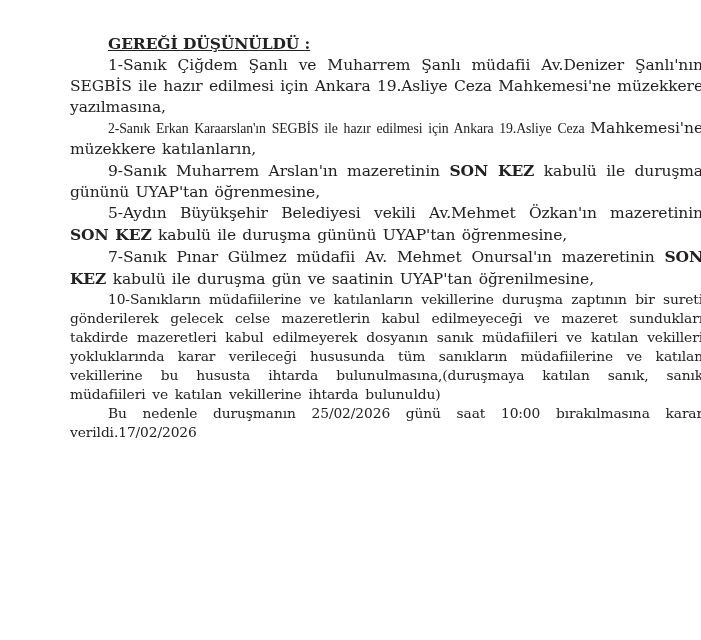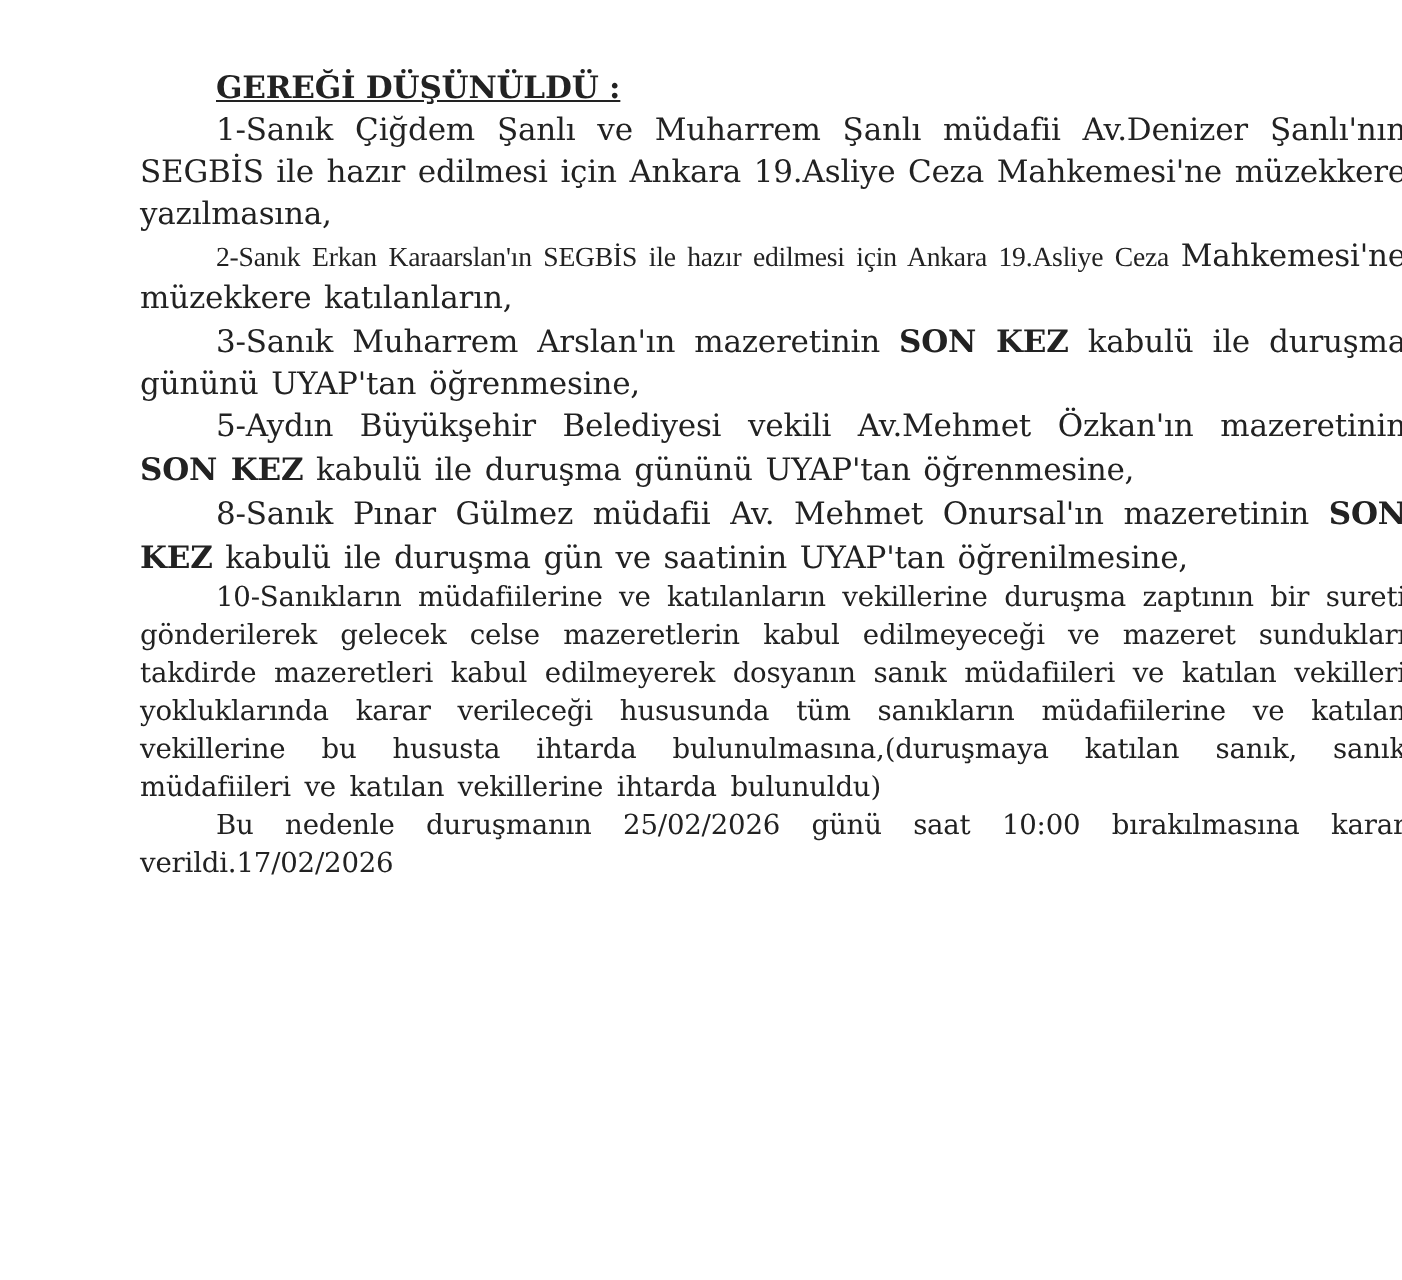--- a/index.html
+++ b/index.html
@@ -53,19 +53,19 @@
   }
 </style>
 </head>
 <body>
 
 <div class="page">
   <p class="title-line"><span class="title-text">GEREĞİ DÜŞÜNÜLDÜ :</span></p>
 
   <p><span>1-Sanık Çiğdem Şanlı ve Muharrem Şanlı müdafii Av.Denizer Şanlı'nın SEGBİS ile hazır edilmesi için Ankara 19.Asliye Ceza Mahkemesi'ne müzekkere yazılmasına,</span></p>
   <p><span class="sm">2-Sanık Erkan Karaarslan'ın SEGBİS ile hazır edilmesi için Ankara 19.Asliye Ceza </span><span>Mahkemesi'ne müzekkere katılanların,</span></p>
-  <p><span>3-Sanık Muharrem Arslan'ın mazeretinin </span><span class="bold">SON KEZ</span><span> kabulü ile duruşma gününü UYAP'tan öğrenmesine,</span></p>
+  <p><span>9-Sanık Muharrem Arslan'ın mazeretinin </span><span class="bold">SON KEZ</span><span> kabulü ile duruşma gününü UYAP'tan öğrenmesine,</span></p>
   <p><span>5-Aydın Büyükşehir Belediyesi vekili Av.Mehmet Özkan'ın mazeretinin </span><span class="bold">SON KEZ</span><span> kabulü ile duruşma gününü UYAP'tan öğrenmesine,</span></p>
-  <p><span>8-Sanık Pınar Gülmez müdafii Av. Mehmet Onursal'ın mazeretinin </span><span class="bold">SON KEZ</span><span> kabulü ile duruşma gün ve saatinin UYAP'tan öğrenilmesine,</span></p>
+  <p><span>7-Sanık Pınar Gülmez müdafii Av. Mehmet Onursal'ın mazeretinin </span><span class="bold">SON KEZ</span><span> kabulü ile duruşma gün ve saatinin UYAP'tan öğrenilmesine,</span></p>
   <p class="small"><span>10-Sanıkların müdafiilerine ve katılanların vekillerine duruşma zaptının bir sureti gönderilerek gelecek celse mazeretlerin kabul edilmeyeceği ve mazeret sundukları takdirde mazeretleri kabul edilmeyerek dosyanın sanık müdafiileri ve katılan vekilleri yokluklarında karar verileceği hususunda tüm sanıkların müdafiilerine ve katılan vekillerine bu hususta ihtarda bulunulmasına,(duruşmaya katılan sanık, sanık müdafiileri ve katılan vekillerine ihtarda bulunuldu)</span></p>
 
   <p class="small">Bu nedenle duruşmanın 25/02/2026 günü saat 10:00 bırakılmasına karar verildi.17/02/2026</p>
 </div>
 
 </body></html>

